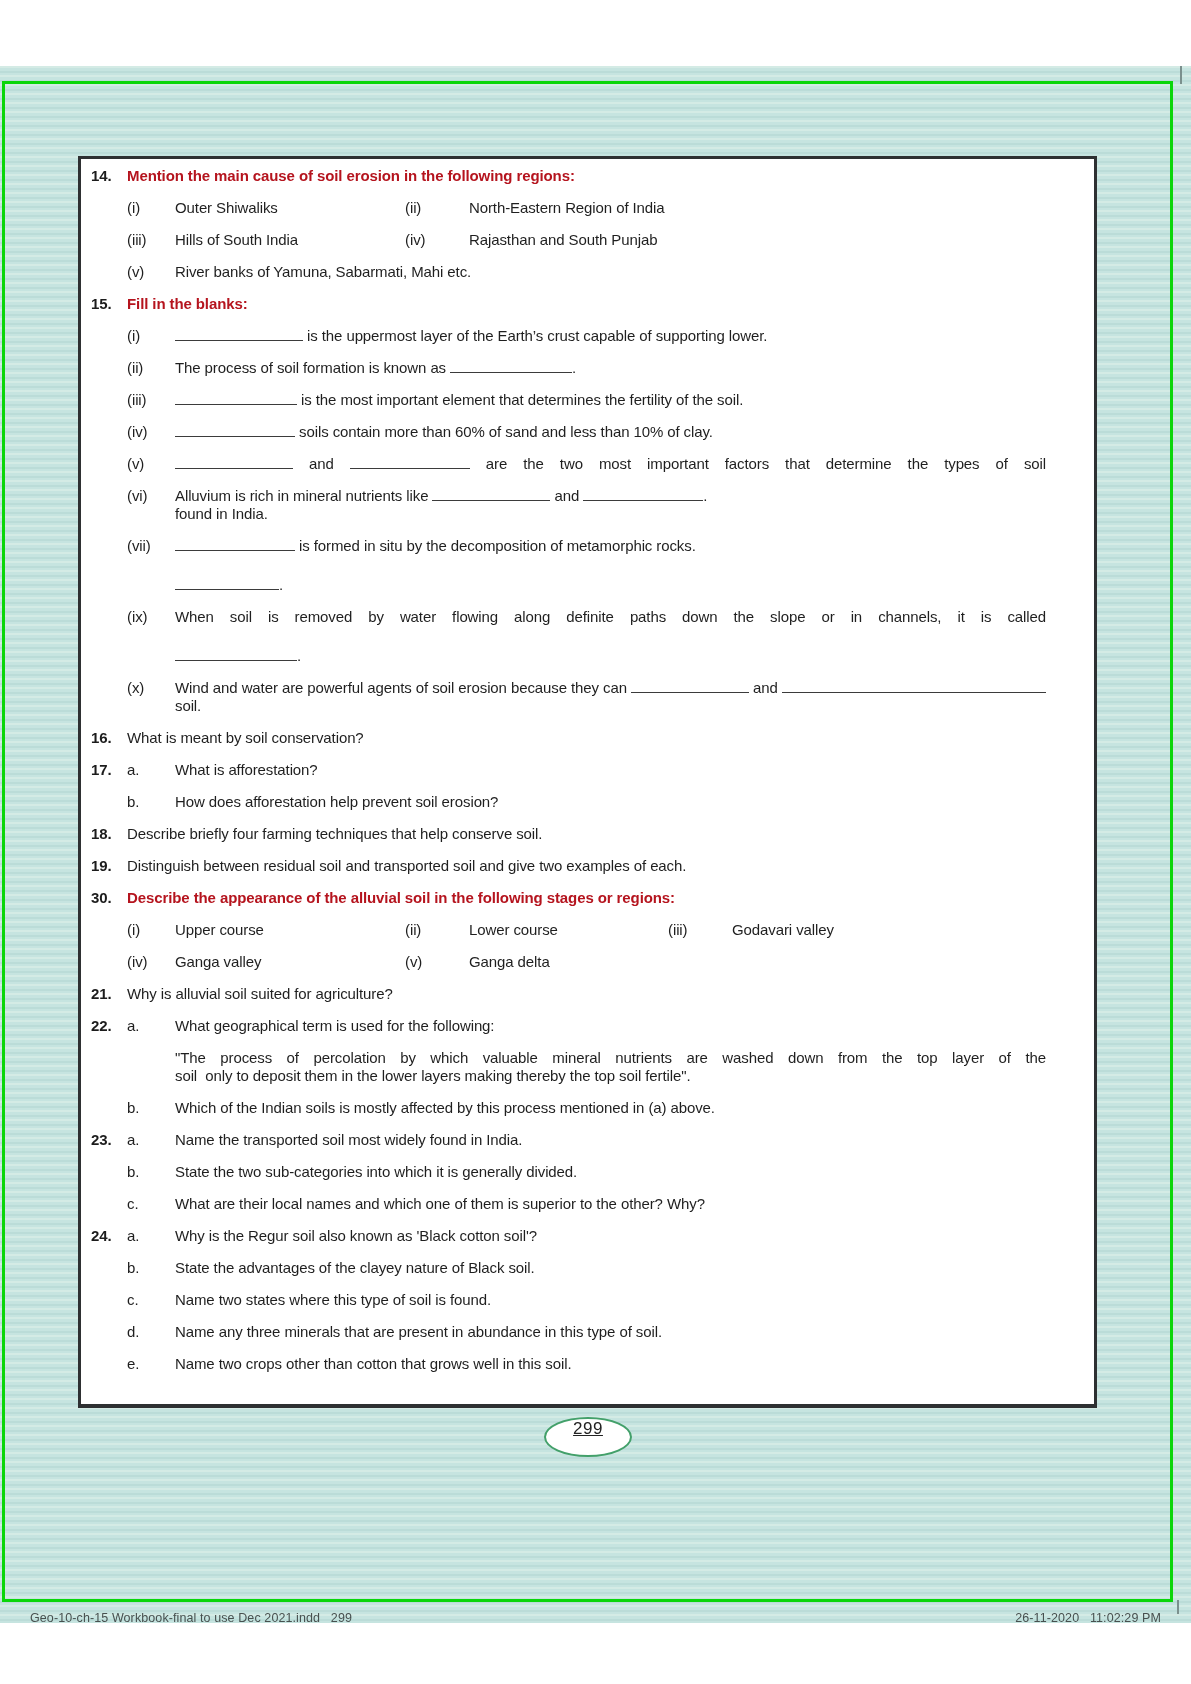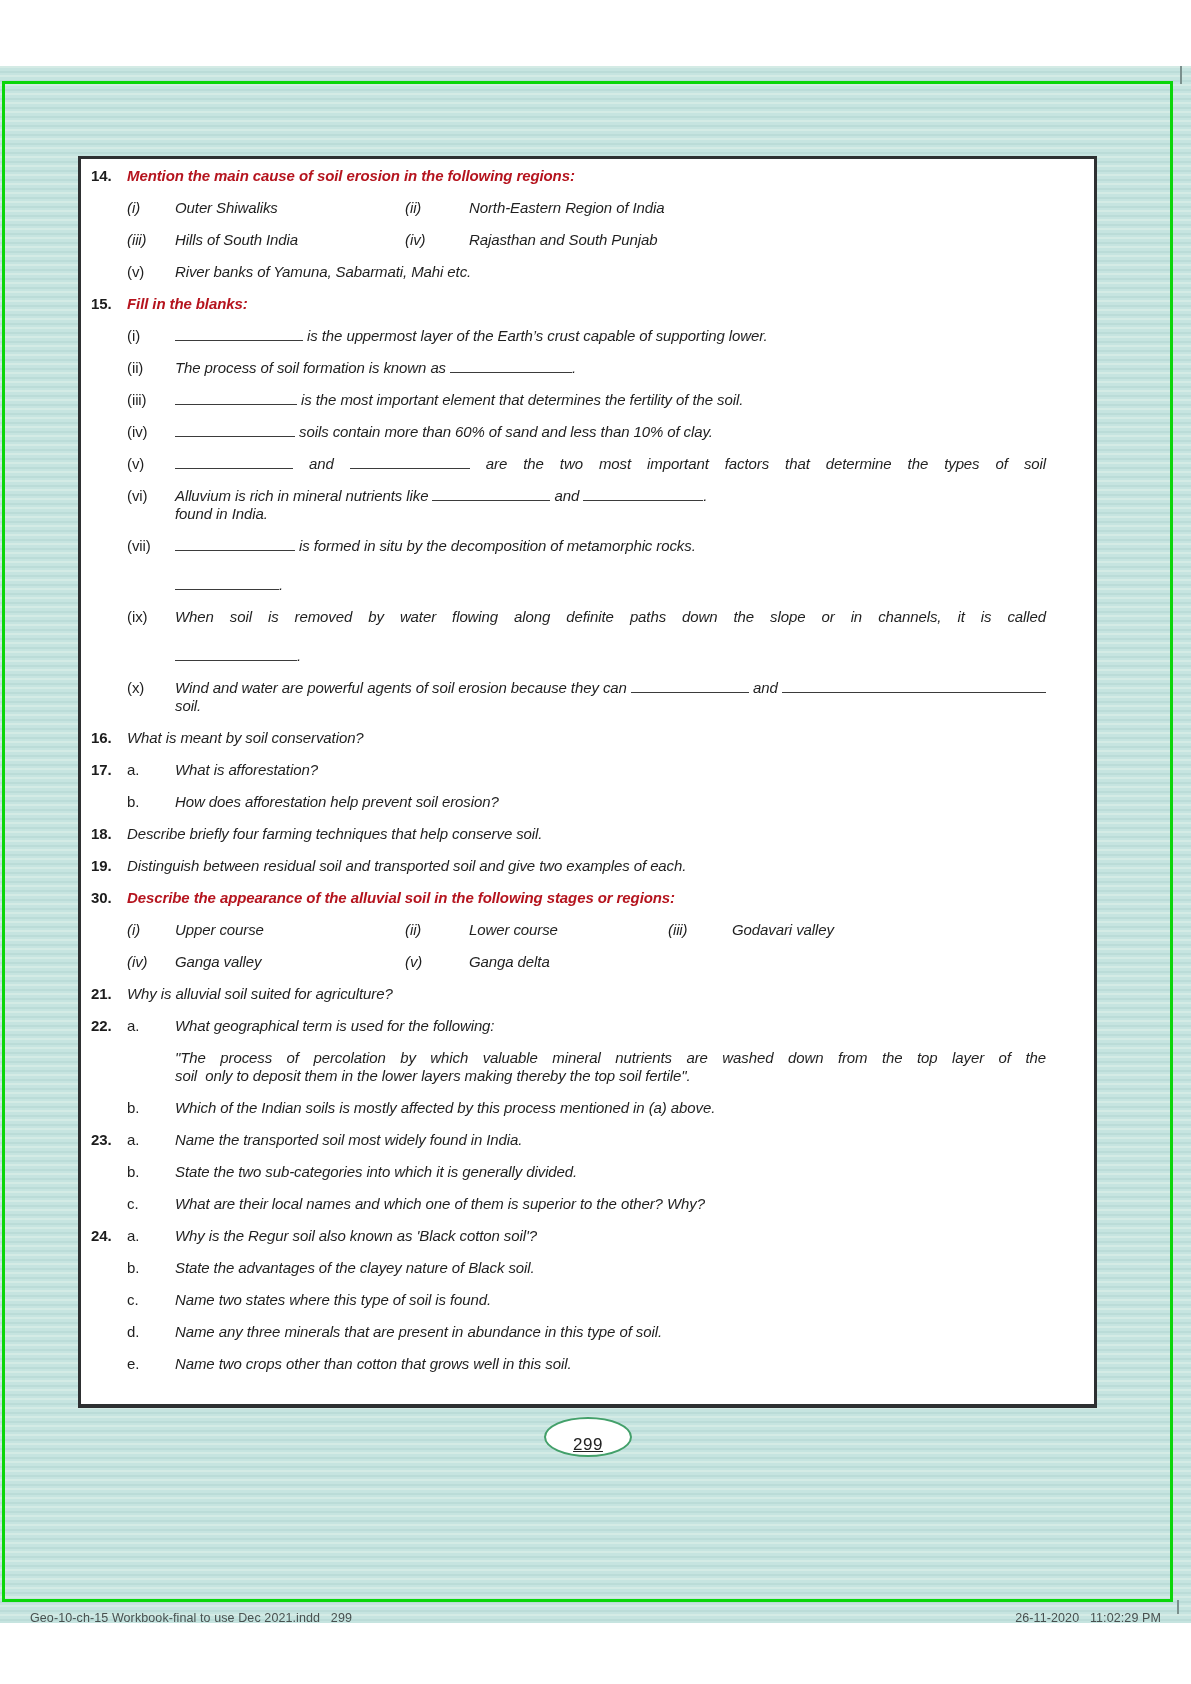--- a/index.html
+++ b/index.html
@@ -29,41 +29,41 @@
     position:absolute;left:78px;top:90px;width:1019px;height:1252px;
     box-sizing:border-box;border:3px solid var(--box-border,#2e3032);border-bottom-width:4px;
     background:#ffffff;padding:8px 48px 0 10px;overflow:hidden;
   }
   .qlist{display:flex;flex-direction:column;}
   .row{display:flex;align-items:baseline;margin-bottom:14px;font-size:15px;line-height:18px;letter-spacing:-0.1px;}
   .row.tight{margin-top:-14px;}
   .row.gapped{margin-top:7px;}
   .num{flex:0 0 36px;font-weight:700;color:#1c1c1c;}
   .marker{flex:0 0 48px;}
-  .body{flex:1 1 auto;min-width:0;font-style:italic;}
+  .body{flex:1 1 auto;min-width:0;}
   .body.red{color:var(--heading-red,#b5141e);font-weight:700;}
   .body.justify{text-align:justify;text-align-last:justify;-moz-text-align-last:justify;}
   .body.flexline{display:flex;align-items:baseline;}
   .flexline .seg{white-space:pre;}
   .blank{
     display:inline-block;height:3px;width:118px;
     border-bottom:1.6px solid var(--blank-line,#3b3b3b);
   }
   .blank.fill{flex:1 1 auto;width:auto;}
   .body.colrow{display:flex;}
   .col{display:flex;align-items:baseline;}
   .col.c0{width:278px;}
   .col.c1{width:263px;}
   .col.grow{width:auto;flex:1 1 auto;}
   .colmarker{flex:0 0 64px;}
   .colmarker.first{flex:0 0 48px;}
   .pagenum{
     position:absolute;left:544px;top:1351px;width:88px;height:40px;box-sizing:border-box;
     border:2px solid var(--oval-green,#43a06a);border-radius:50%;background:#ffffff;
-    display:flex;align-items:flex-end;justify-content:center;
+    display:flex;align-items:flex-start;justify-content:center;
     font-size:17px;color:#222;letter-spacing:0.5px;text-decoration:underline;
   }
   .footer{
     position:absolute;top:1544px;font-size:12.5px;line-height:16px;color:var(--footer-text,#47504f);
     letter-spacing:0.1px;white-space:pre;
   }
   .footer.left{left:30px;}
   .footer.right{right:30px;}
 </style>
 </head>

